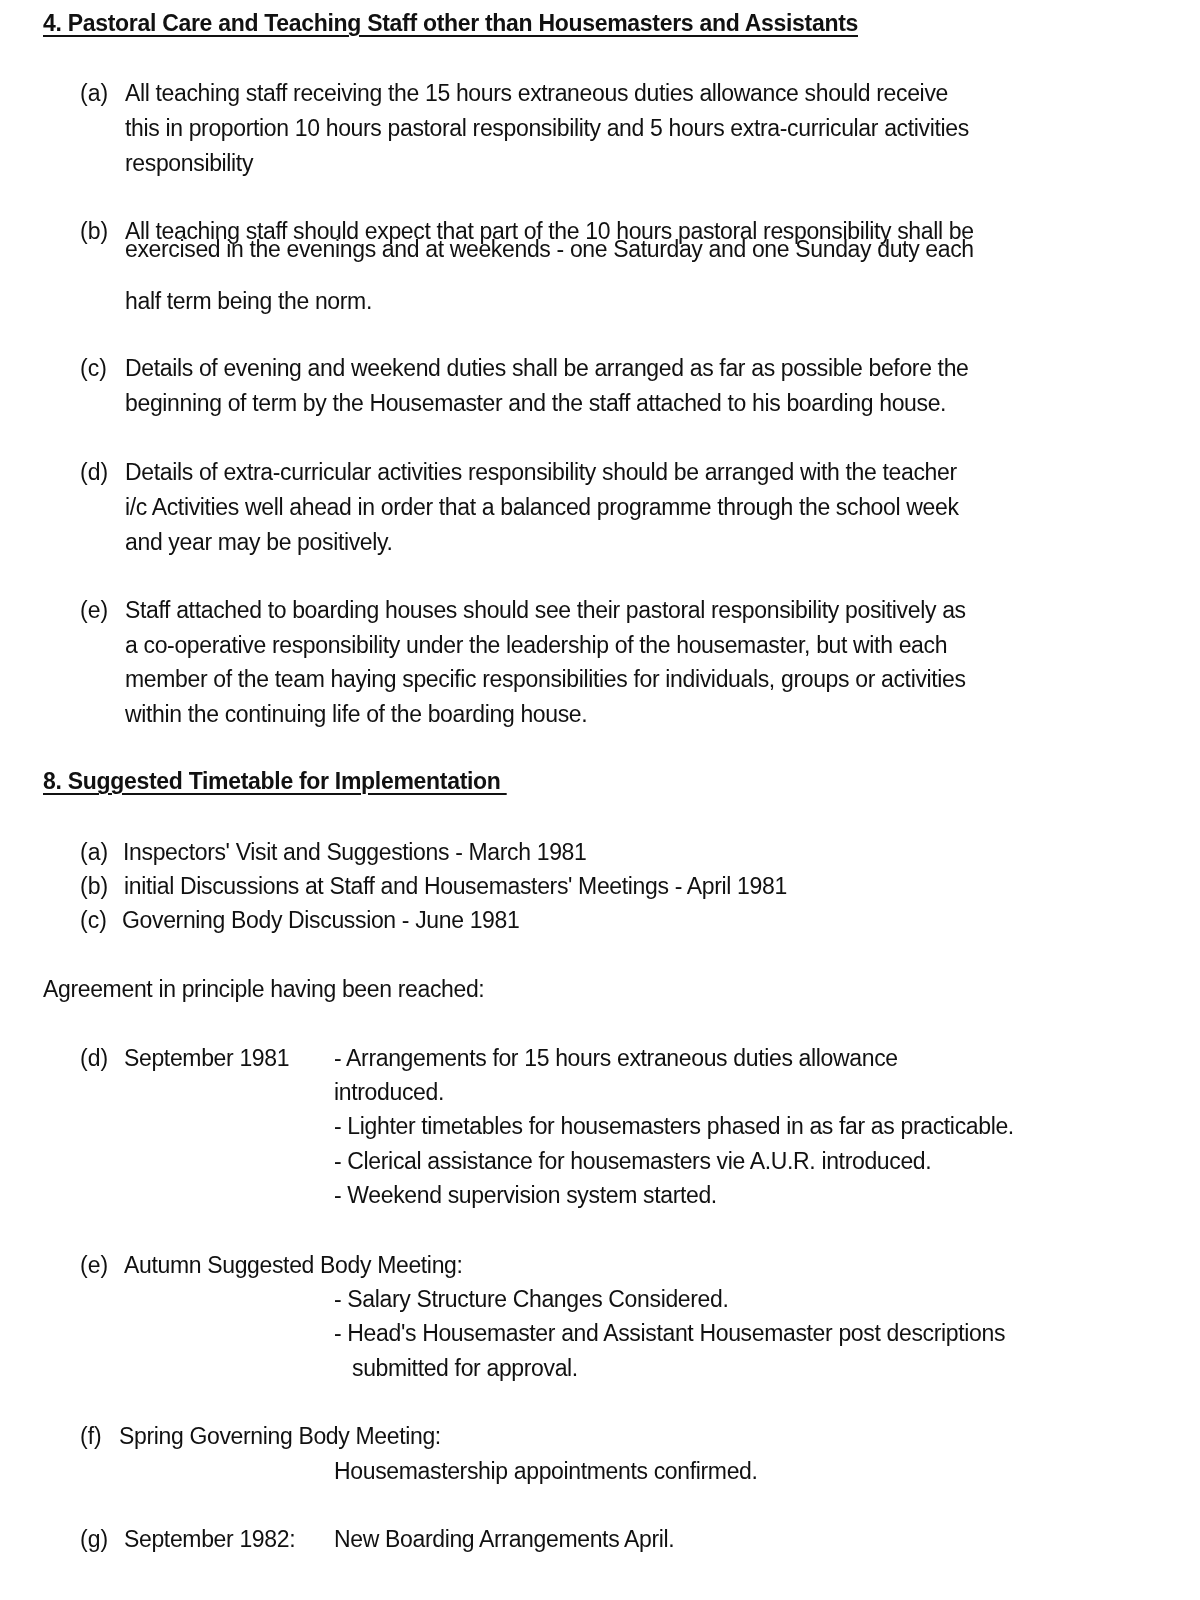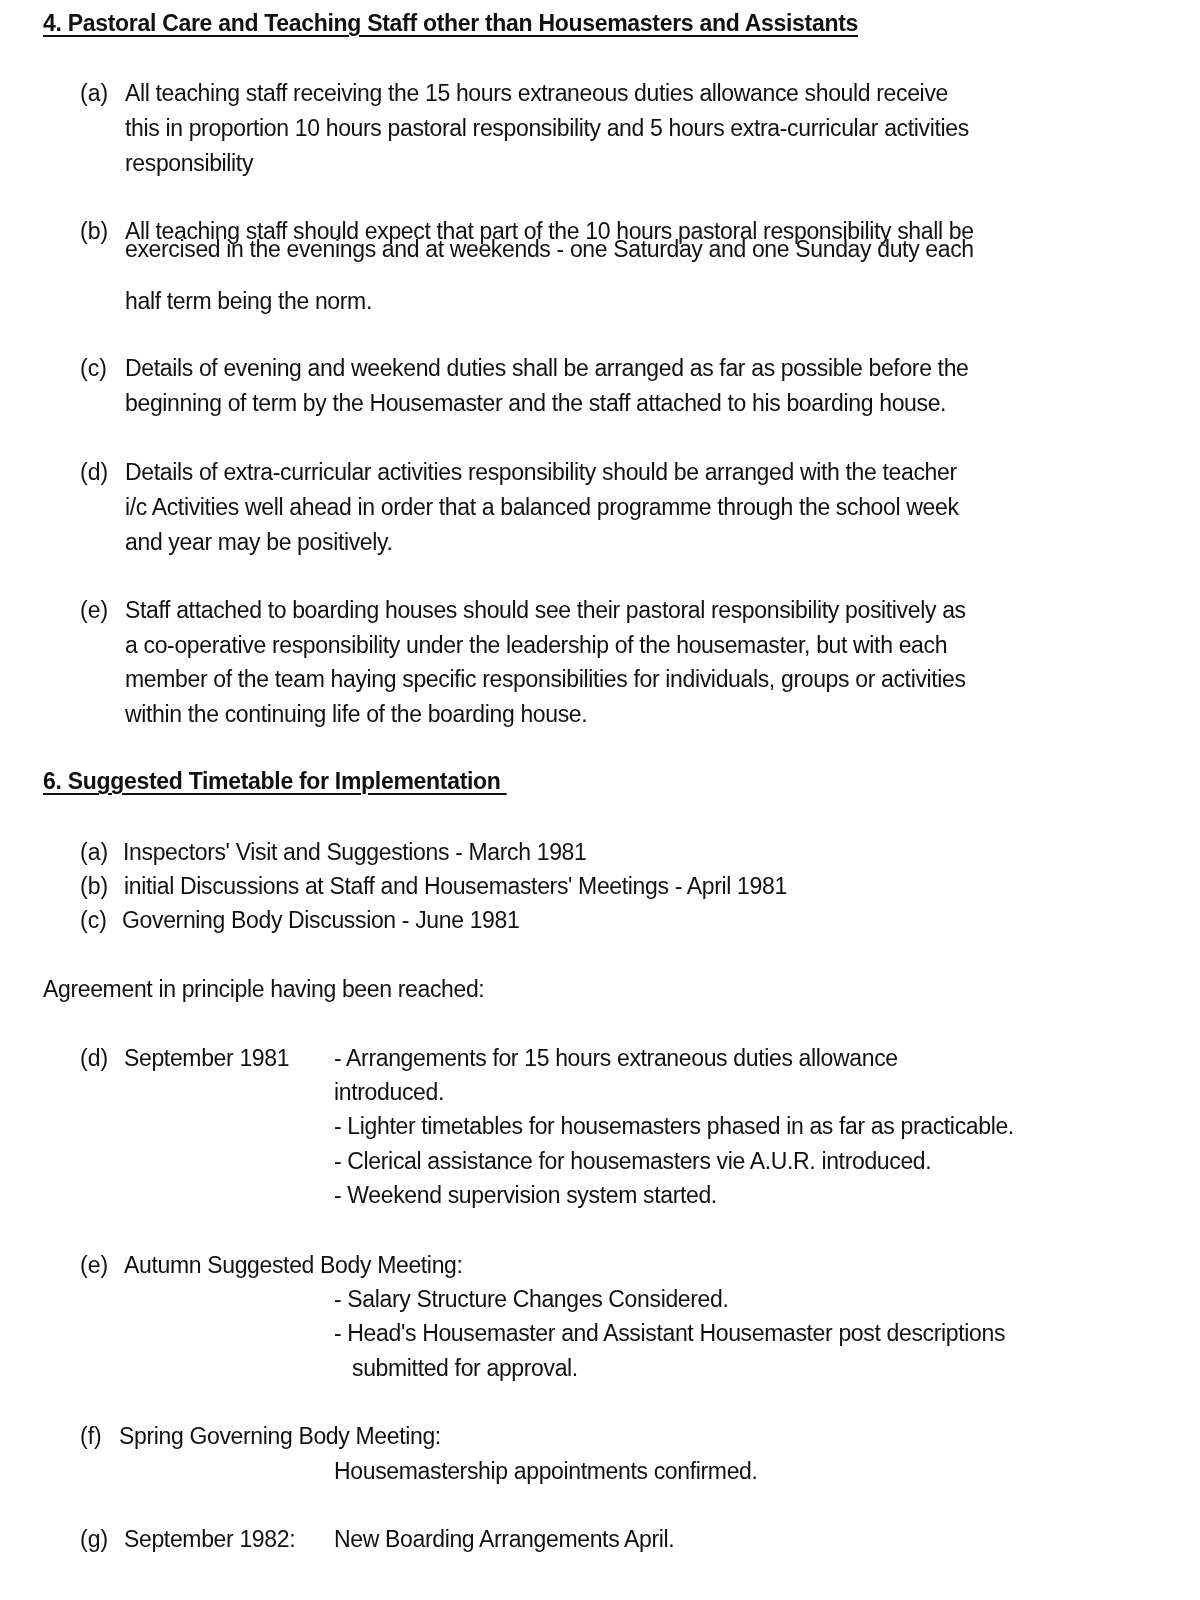--- a/index.html
+++ b/index.html
@@ -33,21 +33,21 @@
 <div class="abs t" style="left:125px;top:459px;">Details of extra-curricular activities responsibility should be arranged with the teacher</div>
 <div class="abs t" style="left:125px;top:494px;">i/c Activities well ahead in order that a balanced programme through the school week</div>
 <div class="abs t" style="left:125px;top:529px;">and year may be positively.</div>
 
 <div class="abs lbl" style="left:80px;top:597px;">(e)</div>
 <div class="abs t" style="left:125px;top:597px;">Staff attached to boarding houses should see their pastoral responsibility positively as</div>
 <div class="abs t" style="left:125px;top:632px;">a co-operative responsibility under the leadership of the housemaster, but with each</div>
 <div class="abs t" style="left:125px;top:666px;">member of the team haying specific responsibilities for individuals, groups or activities</div>
 <div class="abs t" style="left:125px;top:701px;">within the continuing life of the boarding house.</div>
 
-<div class="abs h" style="left:43px;top:768px;white-space:pre;">6. Suggested Timetable for Implementation </div>
+<div class="abs h" style="left:43px;top:768px;white-space:pre;">8. Suggested Timetable for Implementation </div>
 
 <div class="abs lbl" style="left:80px;top:839px;">(a)</div>
 <div class="abs t" style="left:123px;top:839px;">Inspectors' Visit and Suggestions - March 1981</div>
 <div class="abs lbl" style="left:80px;top:873px;">(b)</div>
 <div class="abs t" style="left:124px;top:873px;">initial Discussions at Staff and Housemasters' Meetings - April 1981</div>
 <div class="abs lbl" style="left:80px;top:907px;">(c)</div>
 <div class="abs t" style="left:122px;top:907px;">Governing Body Discussion - June 1981</div>
 
 <div class="abs t" style="left:43px;top:976px;">Agreement in principle having been reached:</div>
 

